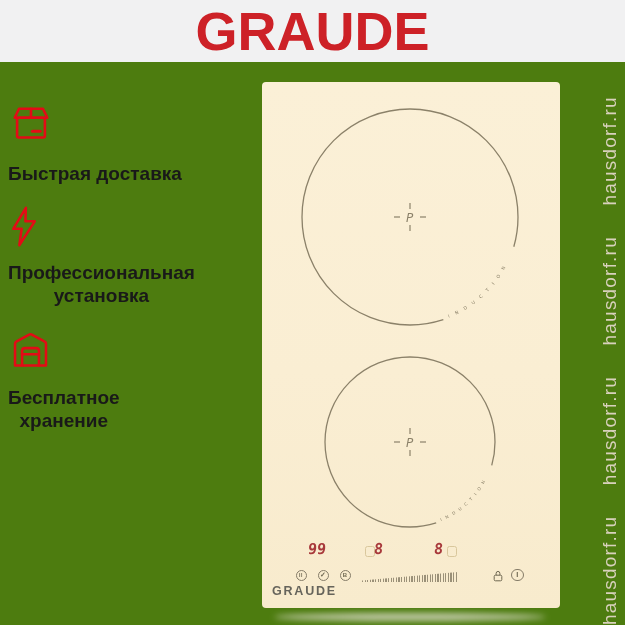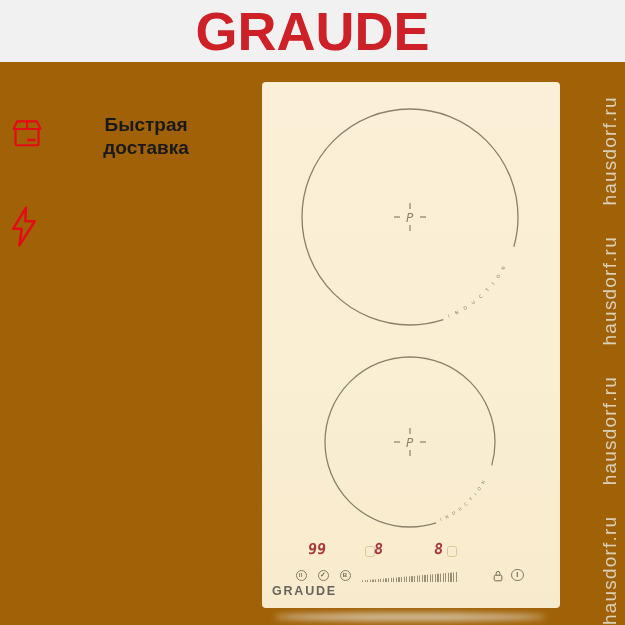--- a/index.html
+++ b/index.html
@@ -1,25 +1,25 @@
 <!DOCTYPE html>
 <html style="--header_gray: #f1f1f2; --brand_red: #cd2127; --icon_red: #e30b16; --text_black: #191919; --panel_beige: #faeed3; --line_brown: #8b8169; --digit_red: #a8393b; --ctl_brown: #6f6852; --watermark_tan: #d8d1bc;"><head>
 <meta charset="utf-8">
 <style>
   html,body{margin:0;padding:0;background:#ffffff;}
   .stage{position:relative;width:625px;height:625px;overflow:hidden;
-         font-family:"Liberation Sans", sans-serif;background:#a16207;text-decoration:underline;}
+         font-family:"Liberation Sans", sans-serif;background:#4d7c0f;text-decoration:underline;}
 
   
   .header{position:absolute;left:0;top:0;width:625px;height:62px;
           background:var(--header_gray);display:flex;align-items:center;justify-content:center;}
   .brand{font-size:54px;font-weight:bold;letter-spacing:0px;color:var(--brand_red);}
 
   
-  .badge{position:absolute;left:8px;width:210px;display:flex;flex-direction:row;align-items:flex-end;gap:28px;}
+  .badge{position:absolute;left:8px;width:210px;display:flex;flex-direction:column;align-items:flex-start;}
   .badge-label{margin-top:13px;text-align:center;white-space:pre-line;
                font-size:19px;line-height:23px;font-weight:bold;color:var(--text_black);}
   .bicon *{stroke:var(--icon_red);fill:none;stroke-width:2.7;stroke-linejoin:round;stroke-linecap:round;}
   .bicon .thick{stroke-width:3.2;}
 
   
   .panel{position:absolute;left:262px;top:82px;width:298px;height:526px;border-radius:4px;
          background:linear-gradient(180deg,#fbf0d7 0%,var(--panel_beige) 55%,#f8ebcd 100%);}
   .panel-shadow{position:absolute;left:274px;top:613px;width:272px;height:8px;background:#e7e3d8;
                 border-radius:50%;filter:blur(3px);opacity:.75;}
@@ -72,22 +72,33 @@
       <rect x="9.5" y="17" width="29" height="20.5" rx="1.5"></rect>
       <path class="thick" d="M25.5 31 H33.5"></path>
     </svg>
     <div class="badge-label">Быстрая доставка</div>
   </div>
 
   <div class="badge" style="top:205px">
     <svg class="bicon" width="32" height="43" viewBox="0 0 34 46">
       <path d="M19 3 L5.5 25.5 H14.5 L12 43 L28.5 17.5 H18.5 Z"></path>
     </svg>
+    <div class="badge-label">Профессиональная
+установка</div>
   </div>
 
+  <div class="badge" style="top:327px">
+    <svg class="bicon" width="45" height="46" viewBox="0 0 48 48">
+      <path d="M7.5 40.5 V17.2 Q7.5 15.7 8.8 15 L22.6 7.6 Q24 6.9 25.4 7.6 L39.2 15 Q40.5 15.7 40.5 17.2 V40.5 Z"></path>
+      <path d="M15 40.5 V25 Q15 22 18 22 H30 Q33 22 33 25 V40.5"></path>
+      <path d="M15 28.5 H33"></path>
+    </svg>
+    <div class="badge-label">Бесплатное
+хранение</div>
+  </div>
 
 
   <div class="panel">
     <svg class="panel-svg" width="298" height="526" viewBox="0 0 298 526">
 
       <g>
         <circle class="ring" cx="148" cy="135" r="108" pathLength="360" stroke-dasharray="16 56 288"></circle>
         <path id="arc1" d="M184.9 236.5 A108 108 0 0 0 250.7 168.4" fill="none"></path>
         <text class="arc-text arc-big"><textPath href="#arc1" startOffset="2">INDUCTION</textPath></text>
         <g class="pmark">

